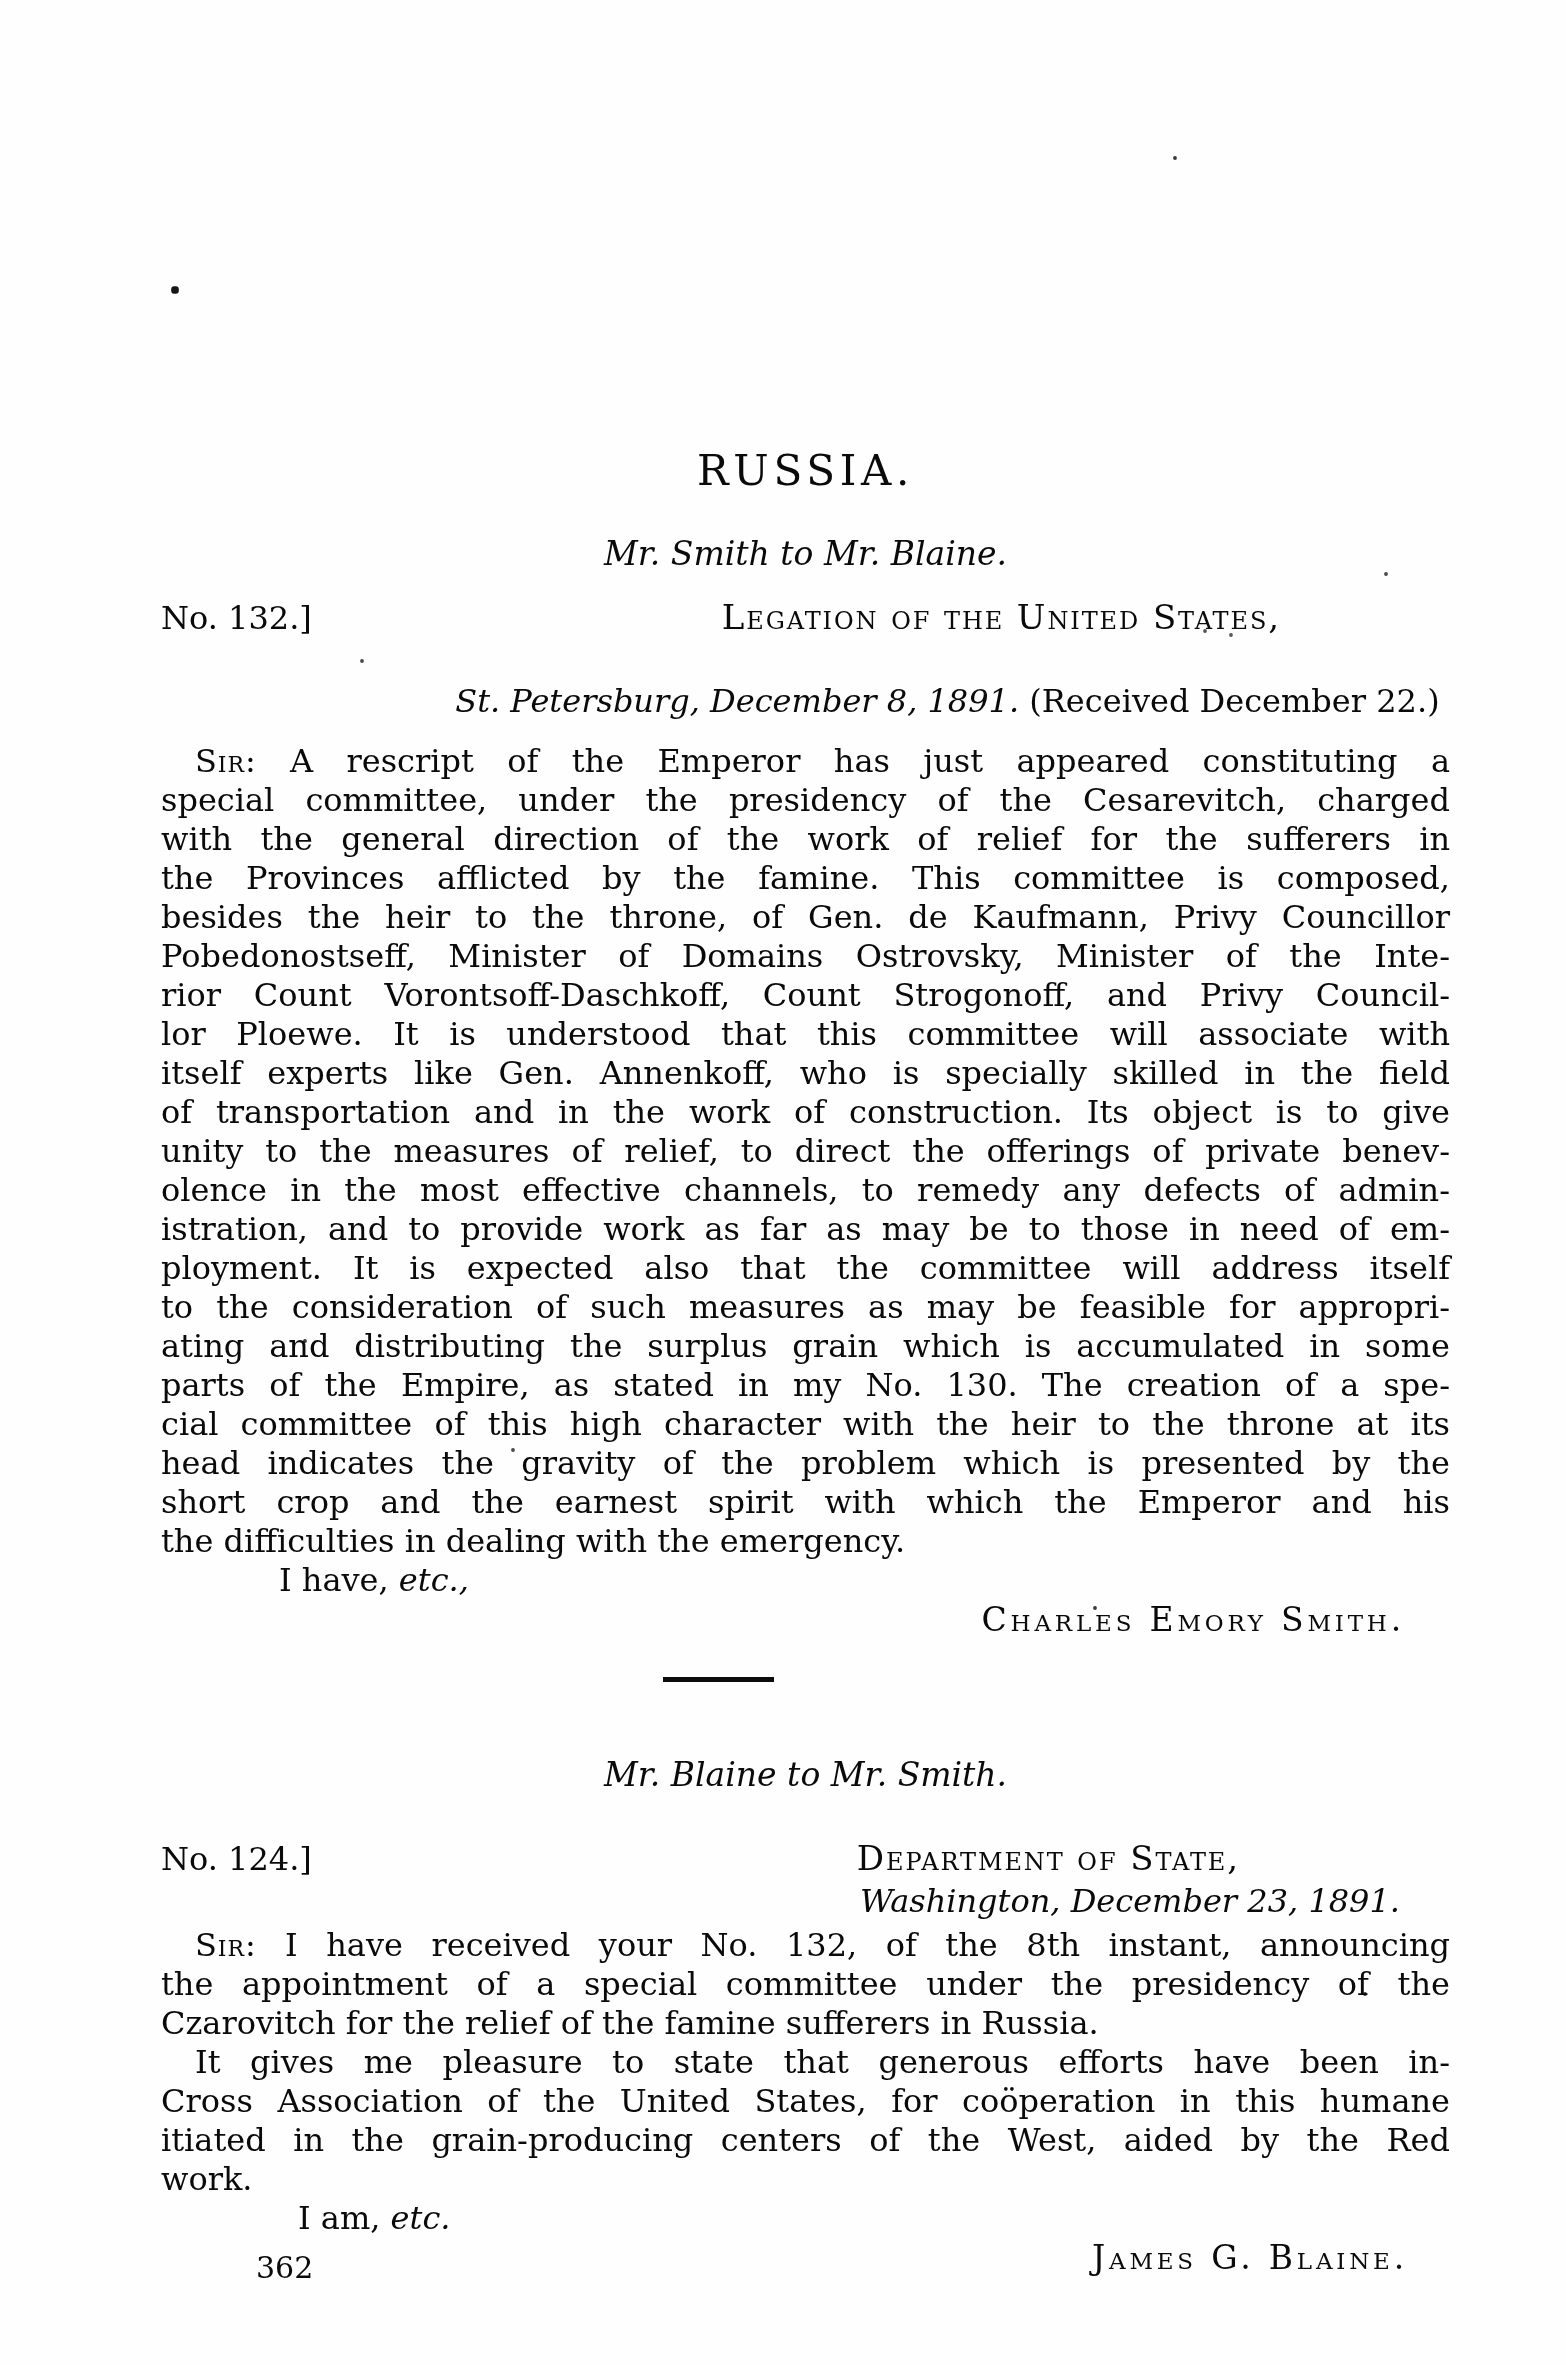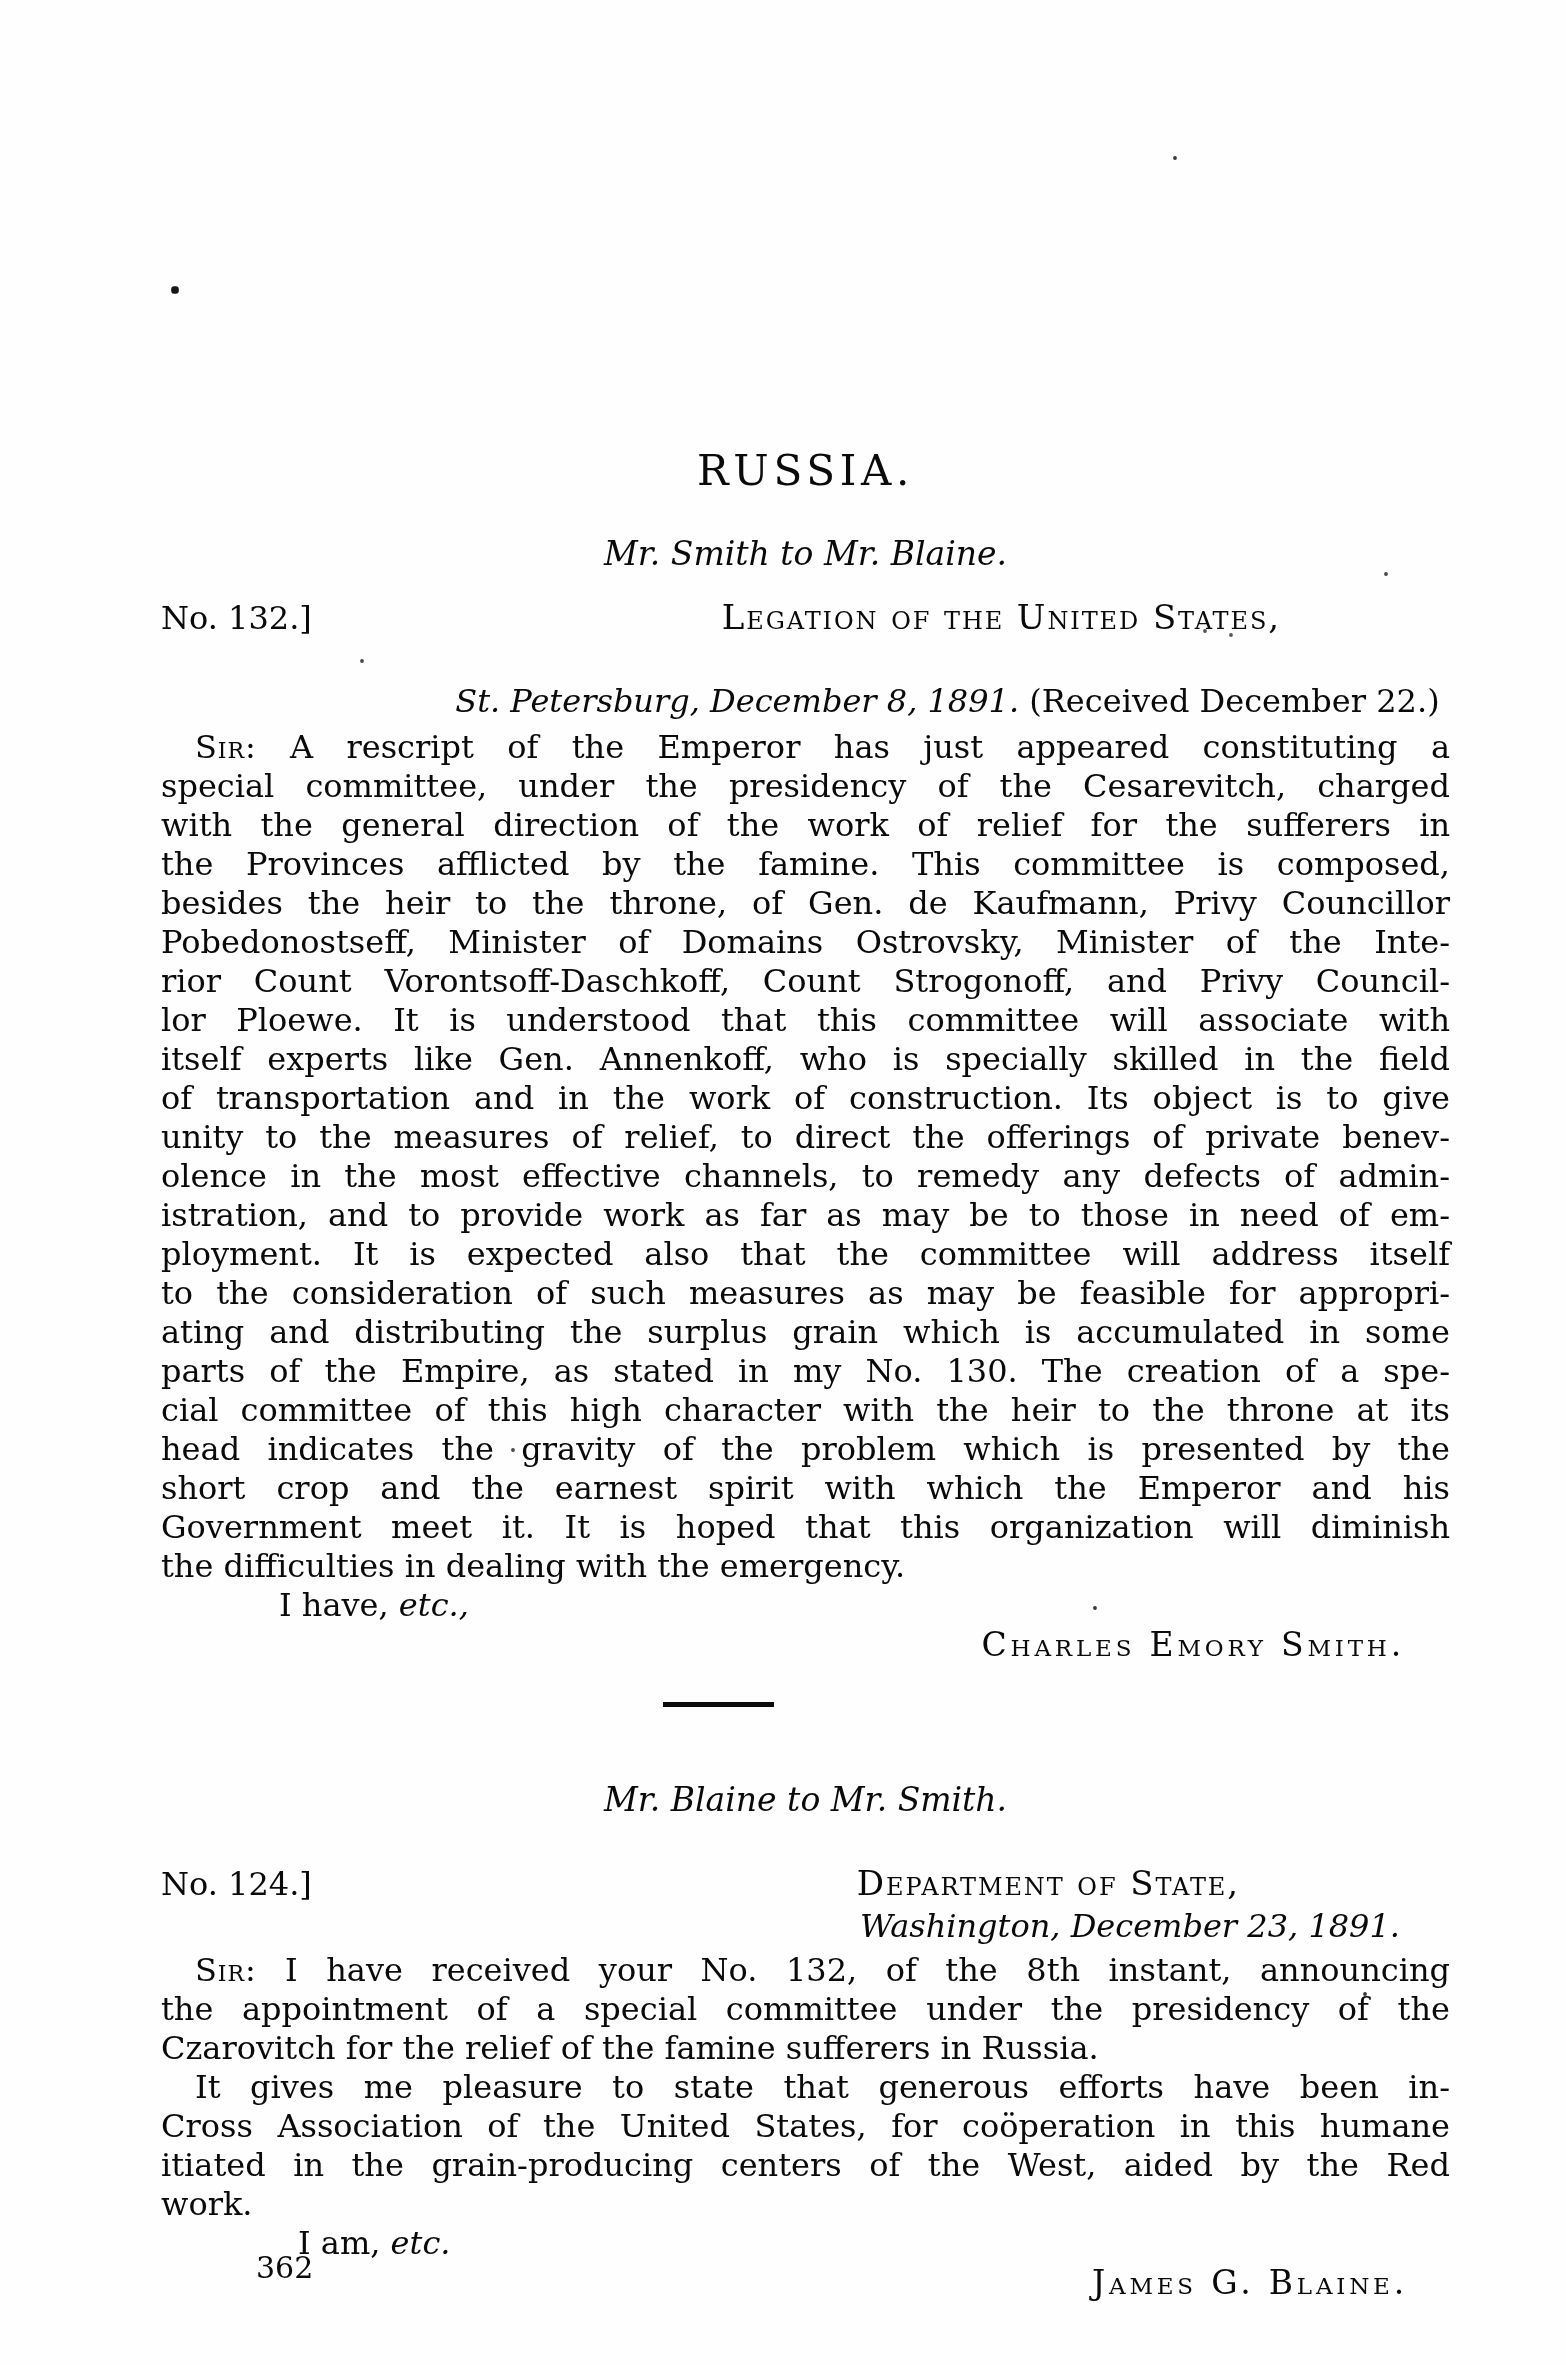--- a/index.html
+++ b/index.html
@@ -35,21 +35,21 @@
     font-size:34px; letter-spacing:1.9px; white-space:nowrap;
   }
   .office-1 { padding-left:199px; }
   .office-2 { padding-left:303px; }
 
   .dateline-1 { margin-top:44px; font-size:32px; line-height:39px; text-align:right; padding-right:10.4px; }
   .dateline-wash { margin-top:3.8px; font-size:32px; line-height:39px; text-align:right; padding-right:50px; font-style:italic; }
   .italic { font-style:italic; }
 
   .letter-body { }
-  .body-1 { margin-top:7px; }
+  .body-1 { margin-top:21px; }
   .body-2 { margin-top:4.7px; }
   .line {
     font-size:32px; line-height:39px;
     text-align:justify; text-align-last:justify;
     white-space:normal;
   }
   .line.para-last { text-align-last:left; }
   .line.para-first { text-indent:34px; }
 
   .sc, .salutation {
@@ -125,21 +125,20 @@
         <div class="line">unity to the measures of relief, to direct the offerings of private benev-</div>
         <div class="line">olence in the most effective channels, to remedy any defects of admin-</div>
         <div class="line">istration, and to provide work as far as may be to those in need of em-</div>
         <div class="line">ployment.  It is expected also that the committee will address itself</div>
         <div class="line">to the consideration of such measures as may be feasible for appropri-</div>
         <div class="line">ating and distributing the surplus grain which is accumulated in some</div>
         <div class="line">parts of the Empire, as stated in my No. 130.  The creation of a spe-</div>
         <div class="line">cial committee of this high character with the heir to the throne at its</div>
         <div class="line">head indicates the gravity of the problem which is presented by the</div>
         <div class="line">short crop and the earnest spirit with which the Emperor and his</div>
-        <div class="line">Government meet it.  It is hoped that this organization will diminish</div>
         <div class="line para-last">the difficulties in dealing with the emergency.</div>
       </div>
 
     <div class="closing closing-1">
       <span>I have, </span><span class="italic">etc.,</span>
     </div>
 
     <div class="signature sig-1">Charles Emory Smith.</div>
   </section>
 

